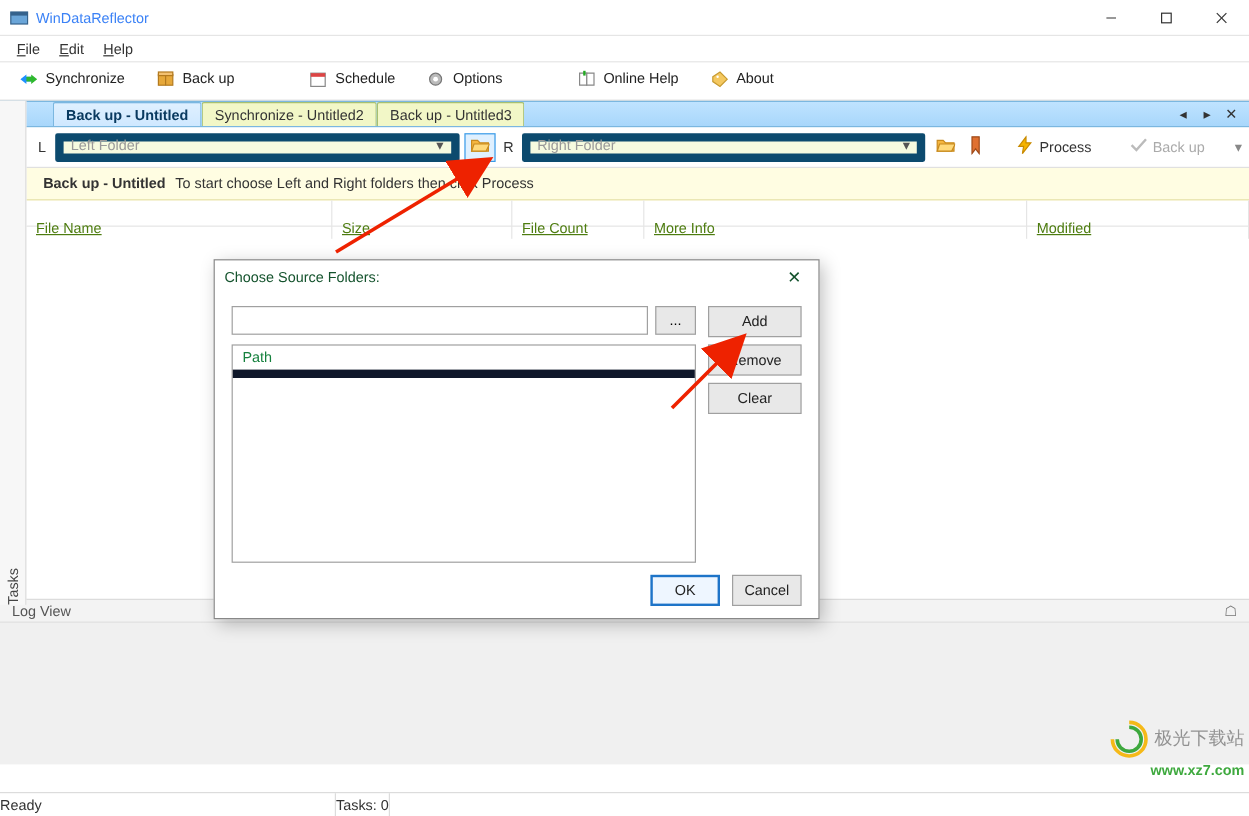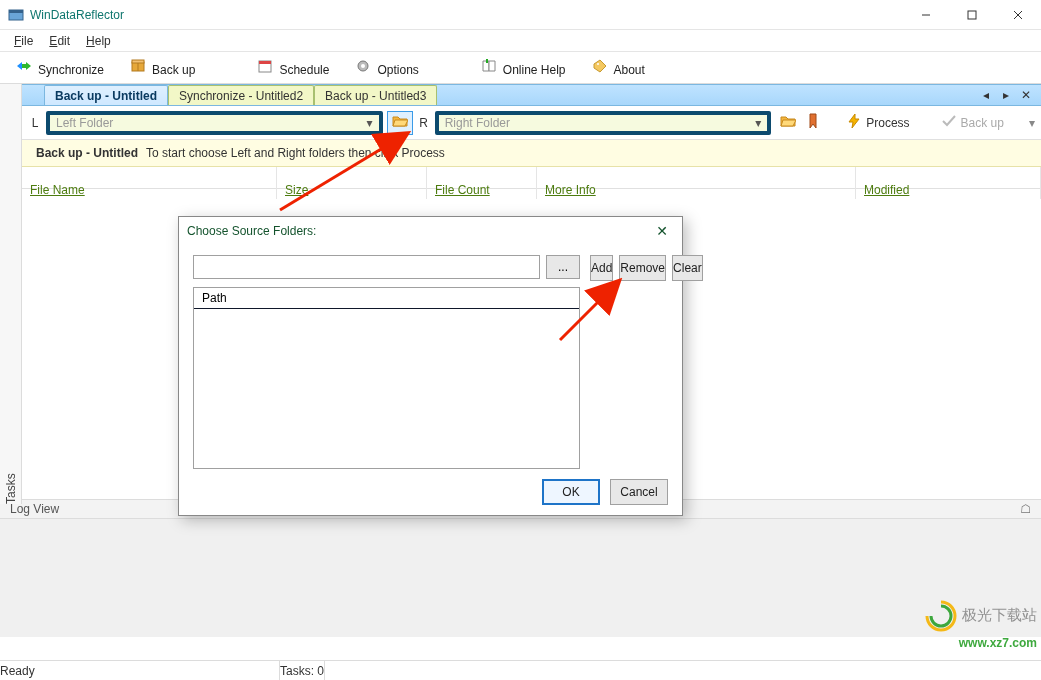--- a/index.html
+++ b/index.html
@@ -1,50 +1,50 @@
 <!DOCTYPE html>
 <html><head>
 <meta charset="utf-8">
 <style>
 * { box-sizing: border-box; margin: 0; padding: 0; font-family: "Segoe UI", Tahoma, sans-serif; font-size: 12px; }
 body { background: #fff; width: 1041px; height: 680px; overflow: hidden; position: relative; }
 
 
-.titlebar { height: 30px; display: flex; align-items: center; padding: 0 0 0 8px; color: #0f766e; border-bottom: 1px solid #e5e5e5; }
+.titlebar { height: 30px; display: flex; align-items: center; padding: 0 0 0 8px; color: #3b82f6; border-bottom: 1px solid #e5e5e5; }
 .titlebar .app-icon { width: 16px; height: 16px; margin-right: 6px; }
 .titlebar .title { flex: 1; font-size: 12px; }
 .titlebar .win-btn { width: 46px; height: 30px; display: flex; align-items: center; justify-content: center; color: #666; }
 
 
 .menubar { height: 22px; display: flex; align-items: center; padding: 0 6px; border-bottom: 1px solid #e5e5e5; }
 .menubar .mi { padding: 2px 8px; color: #333; }
 .menubar .mi u { text-decoration: underline; }
 
 
 .toolbar { height: 32px; display: flex; align-items: center; padding: 0 12px; gap: 18px; border-bottom: 1px solid #dcdcdc; }
-.toolbar .tbtn { display: flex; align-items: flex-end; gap: 6px; color: #222; padding: 2px 4px; }
+.toolbar .tbtn { display: flex; align-items: flex-start; gap: 6px; color: #222; padding: 2px 4px; }
 .toolbar .sep { flex: 0 0 18px; }
 
 
 .tabstrip-wrap { background: linear-gradient(#bfe3ff,#a8d7fb); height: 22px; display: flex; align-items: stretch; border-top: 1px solid #7bb7e0; border-bottom: 1px solid #7bb7e0; }
 .tabstrip-wrap .gutter { width: 44px; }
 .tabstrip { flex: 1; display: flex; align-items: flex-end; }
 .tab { padding: 2px 10px; height: 20px; display: flex; align-items: center; border: 1px solid #a8c070; border-bottom: none; background: #f2f7c7; margin-right: 0; font-size: 12px; color: #333; border-radius: 2px 2px 0 0; }
 .tab.active { background: #e7f4d1; font-weight: bold; color: #0a3a60; border-color: #7bb7e0; background: linear-gradient(#dff0ff,#cfe8ff); }
 .tab-controls { display: flex; align-items: center; gap: 6px; padding: 0 8px; color: #333; }
 .tab-controls .ctl { width: 14px; text-align: center; }
 
 
 .tasks-rail { position: absolute; left: 0; top: 84px; width: 22px; height: 420px; border-right: 1px solid #dcdcdc; background: #f7f7f7; display: flex; justify-content: center; padding-top: 10px; }
 .tasks-rail .label { writing-mode: vertical-rl; transform: rotate(180deg); color: #444; }
 
 
 .folderbar { margin-left: 22px; height: 34px; display: flex; align-items: center; gap: 4px; padding: 4px 6px; border-bottom: 1px solid #e0e0e0; }
 .side-label { width: 14px; text-align: center; color: #333; }
-.folder-input { flex: 1; height: 24px; border: 4px solid #0c4a6e; background: #f6fadf; border-radius: 2px; display: flex; align-items: center; padding: 0 6px; color: #999; position: relative; }
+.folder-input { flex: 1; height: 24px; border: 7px solid #0c4a6e; background: #f6fadf; border-radius: 2px; display: flex; align-items: flex-end; padding: 0 6px; color: #999; position: relative; }
 .folder-input .chev { position: absolute; right: 6px; color: #555; }
 .folder-btn { width: 26px; height: 24px; display: flex; align-items: center; justify-content: center; border: 1px solid transparent; }
 .folder-btn.highlighted { border: 1px solid #3a9be8; background: #dff0ff; }
 .action-btn { display: flex; align-items: center; gap: 4px; padding: 2px 6px; color: #333; }
 .action-btn.disabled { color: #aaa; }
 .rt-tools { display: flex; align-items: center; gap: 19px; }
 
 
 .hintbar { margin-left: 22px; background: #fffde2; border-bottom: 1px solid #e7e2a8; padding: 6px 14px; display: flex; gap: 8px; align-items: center; color: #333; }
 .hintbar b { font-weight: bold; }
@@ -74,22 +74,22 @@
 
 .dialog { position: absolute; left: 178px; top: 216px; width: 505px; height: 300px; background: #fff; border: 1px solid #888; box-shadow: 4px 4px 14px rgba(0,0,0,.25); display: flex; flex-direction: column; }
 .dlg-title { height: 28px; display: flex; align-items: center; padding: 0 8px; color: #14532d; }
 .dlg-title .x { margin-left: auto; width: 24px; text-align: center; font-size: 14px; }
 .dlg-body { flex: 1; padding: 10px 14px 0 14px; display: flex; gap: 10px; }
 .dlg-left { flex: 1; display: flex; flex-direction: column; gap: 8px; }
 .dlg-row1 { display: flex; gap: 6px; }
 .dlg-input { flex: 1; height: 24px; border: 1px solid #a0a0a0; background: #fff; }
 .dlg-browse { width: 34px; height: 24px; border: 1px solid #a0a0a0; background: #e8e8e8; display: flex; align-items: center; justify-content: center; }
 .dlg-list { flex: 1; border: 1px solid #a0a0a0; background: #fff; }
-.dlg-list .hdr { padding: 3px 8px; border-bottom: 1px solid #0f172a; color: #000000; }
-.dlg-right { width: 78px; display: flex; flex-direction: row; gap: 6px; }
+.dlg-list .hdr { padding: 3px 8px; border-bottom: 7px solid #0f172a; color: #15803d; }
+.dlg-right { width: 78px; display: flex; flex-direction: column; gap: 6px; }
 .dlg-btn { height: 26px; border: 1px solid #a0a0a0; background: #e8e8e8; display: flex; align-items: center; justify-content: center; color: #222; }
 .dlg-footer { height: 46px; display: flex; align-items: center; justify-content: flex-end; gap: 10px; padding: 0 14px; }
 .dlg-footer .dlg-btn { width: 58px; }
 .dlg-footer .dlg-btn.primary { border: 2px solid #1e74c8; background: #eef6ff; }
 
 
 .annot { position: absolute; pointer-events: none; }
 
 
 .watermark { position: absolute; right: 4px; bottom: 29px; font-size: 16px; color: #3a9b3a; text-align: right; line-height: 1.1; opacity: .9; }

